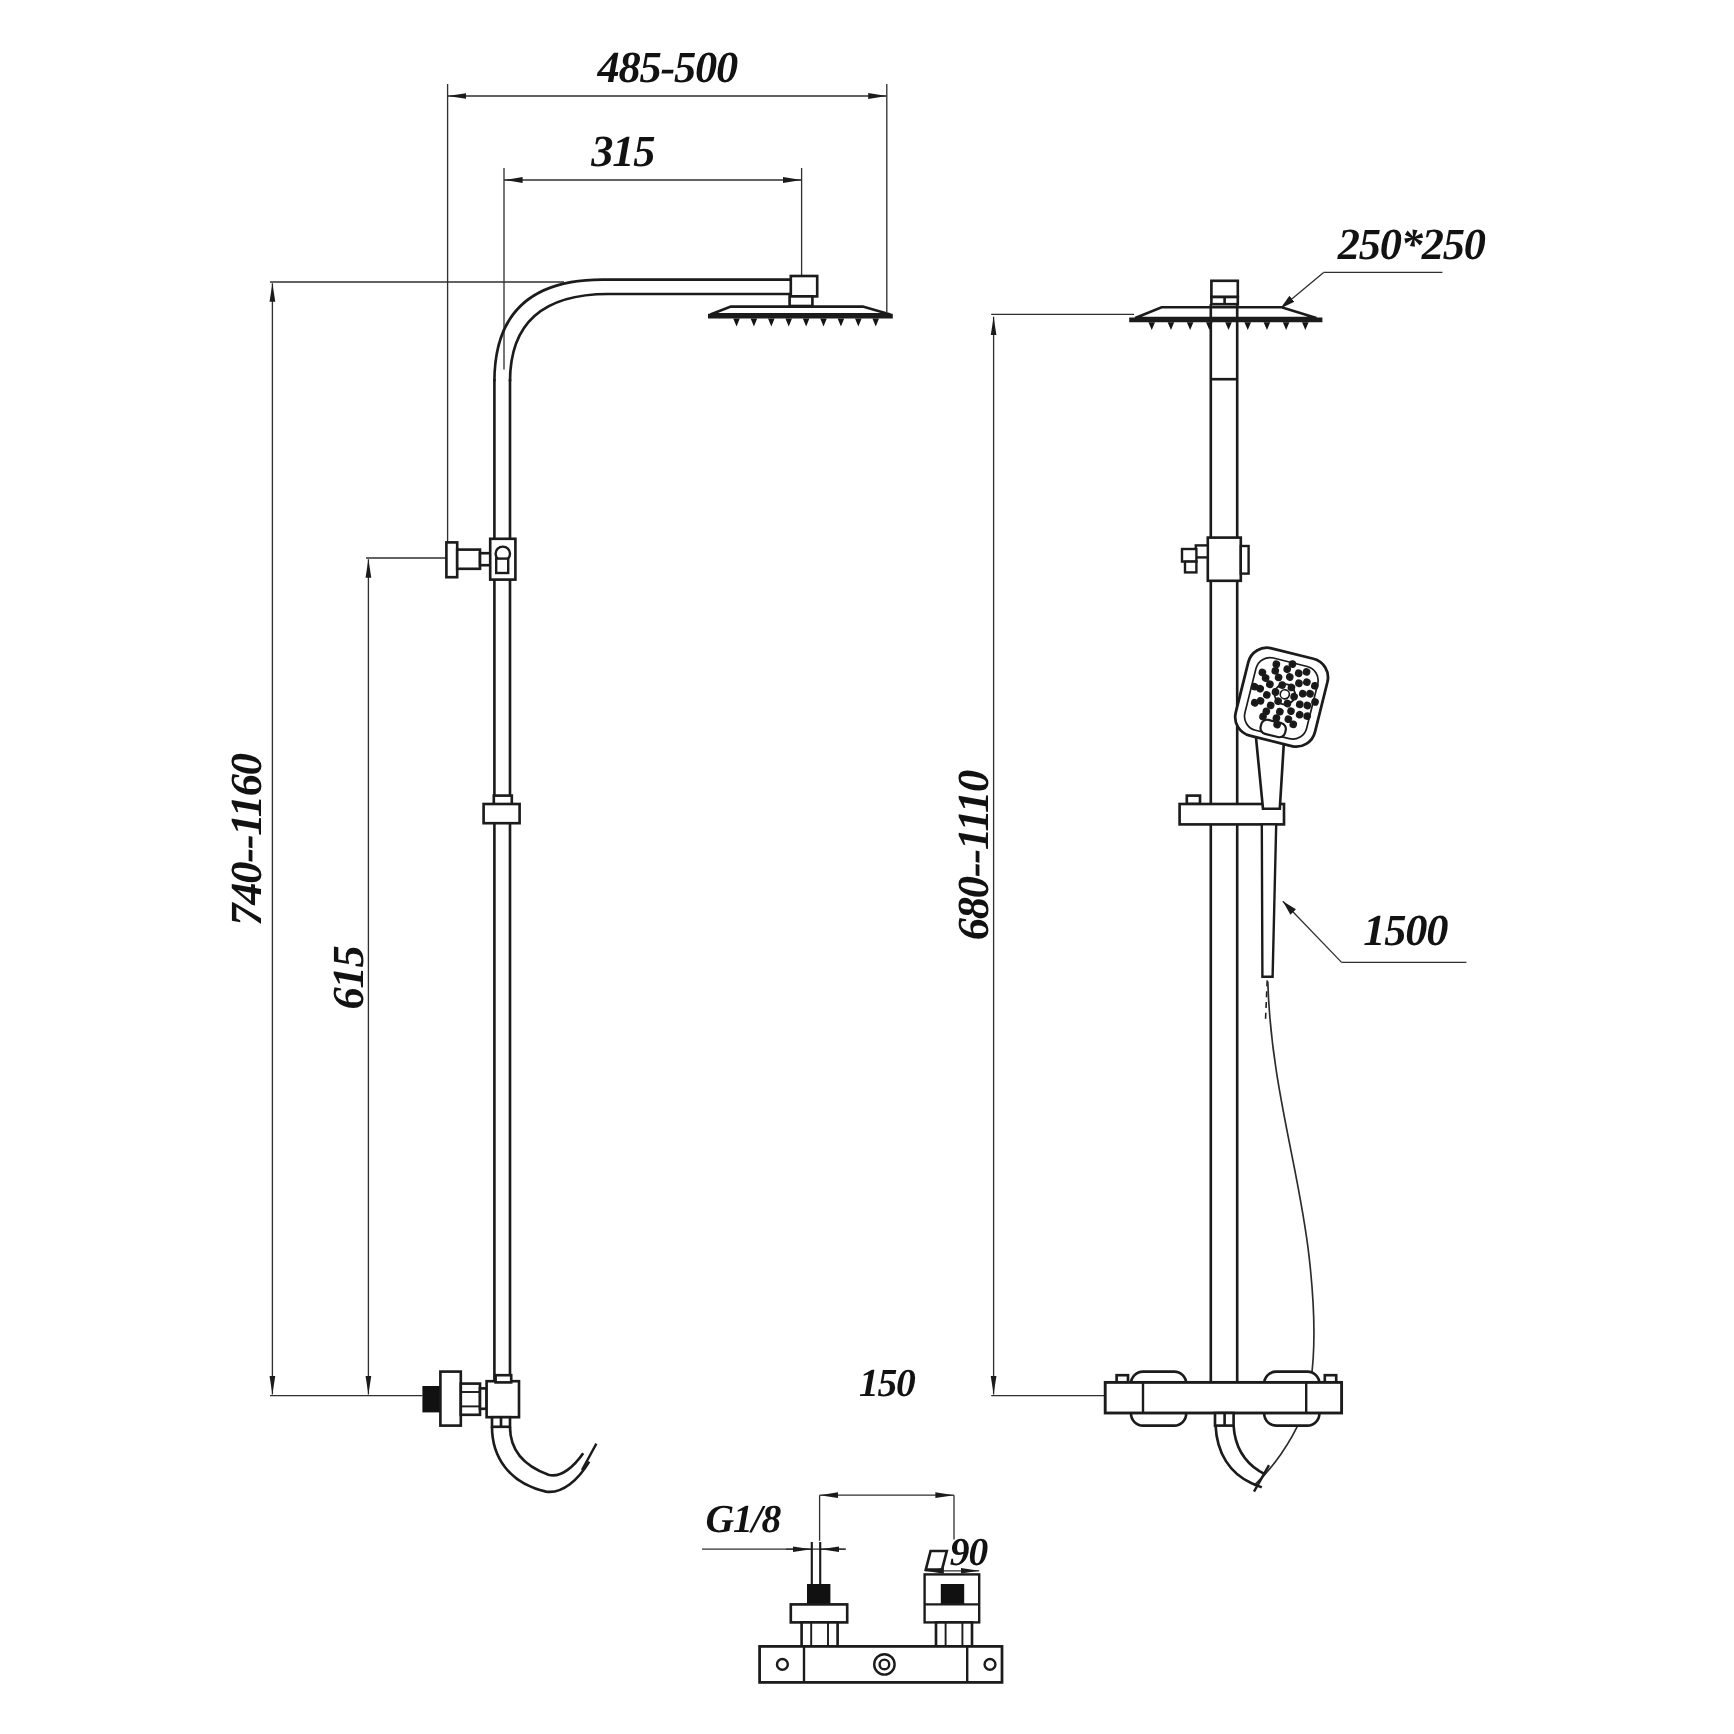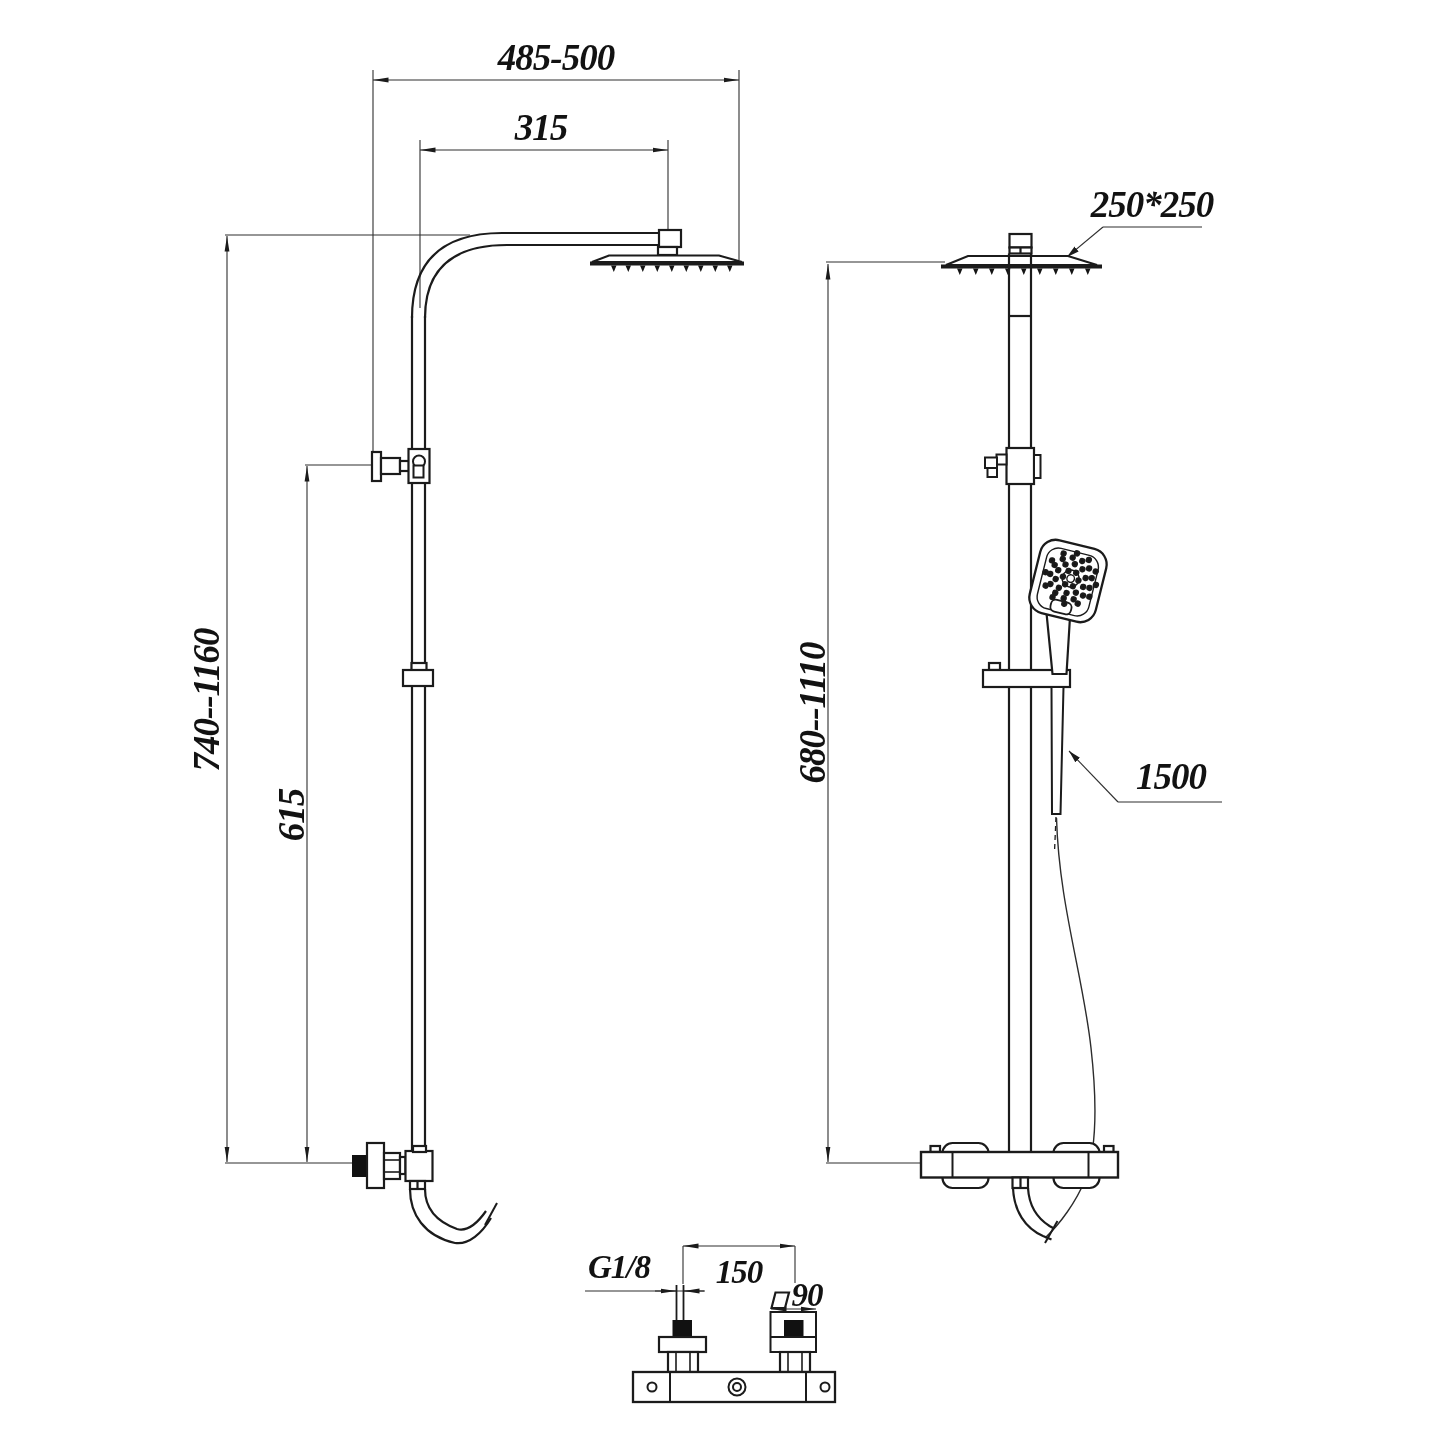--- a/index.html
+++ b/index.html
@@ -275,24 +275,24 @@
       <circle cx="652" cy="1387" r="4.5" stroke-width="2"></circle>
       <circle cx="825" cy="1387" r="4.5" stroke-width="2"></circle>
       <circle cx="737" cy="1387" r="8.5" stroke-width="2"></circle>
       <circle cx="737" cy="1387" r="4" stroke-width="2"></circle>
     </g>
   </g>
 </svg>
 
 <div>
   <div class="lbl" style="left:556px;top:57px">485-500</div>
-  <div class="lbl" style="left:541px;top:127px">315</div>
+  <div class="lbl" style="left:519px;top:127px">315</div>
   <div class="lbl rot" style="left:206px;top:700px">740--1160</div>
   <div class="lbl rot" style="left:291px;top:815px">615</div>
-  <div class="lbl" style="left:1152px;top:204px">250*250</div>
+  <div class="lbl" style="left:1176px;top:204px">250*250</div>
   <div class="lbl rot" style="left:812px;top:713px">680--1110</div>
   <div class="lbl" style="left:1171px;top:776px">1500</div>
-  <div class="lbl sm" style="left:739px;top:1272px">150</div>
+  <div class="lbl sm" style="left:739px;top:1154px">150</div>
   <div class="lbl sm" style="left:619px;top:1267px">G1/8</div>
   <div class="lbl sm" style="left:807px;top:1295px">90</div>
 </div>
 
 </div>
 
 </body></html>

